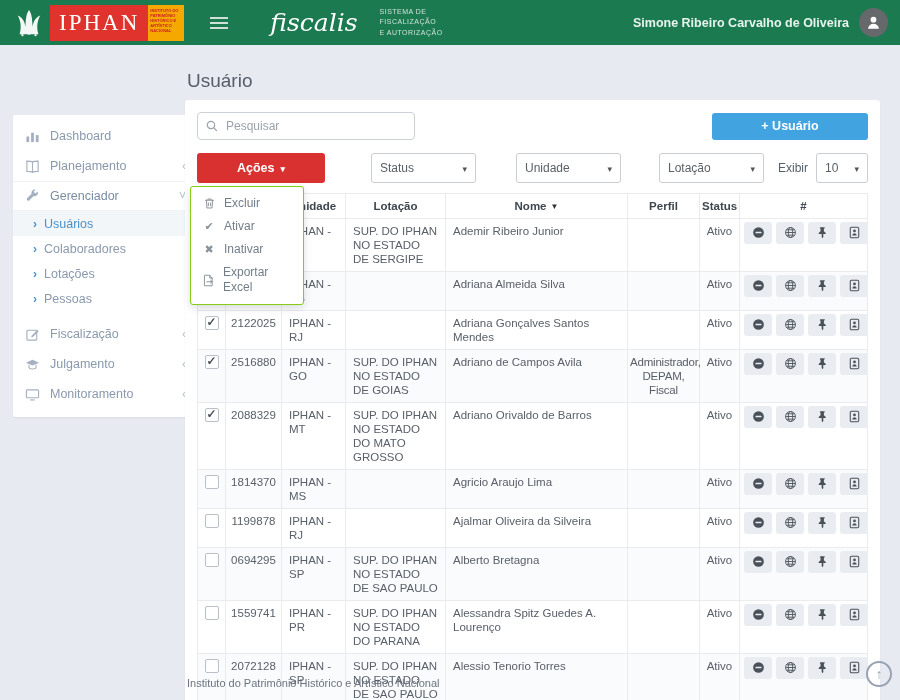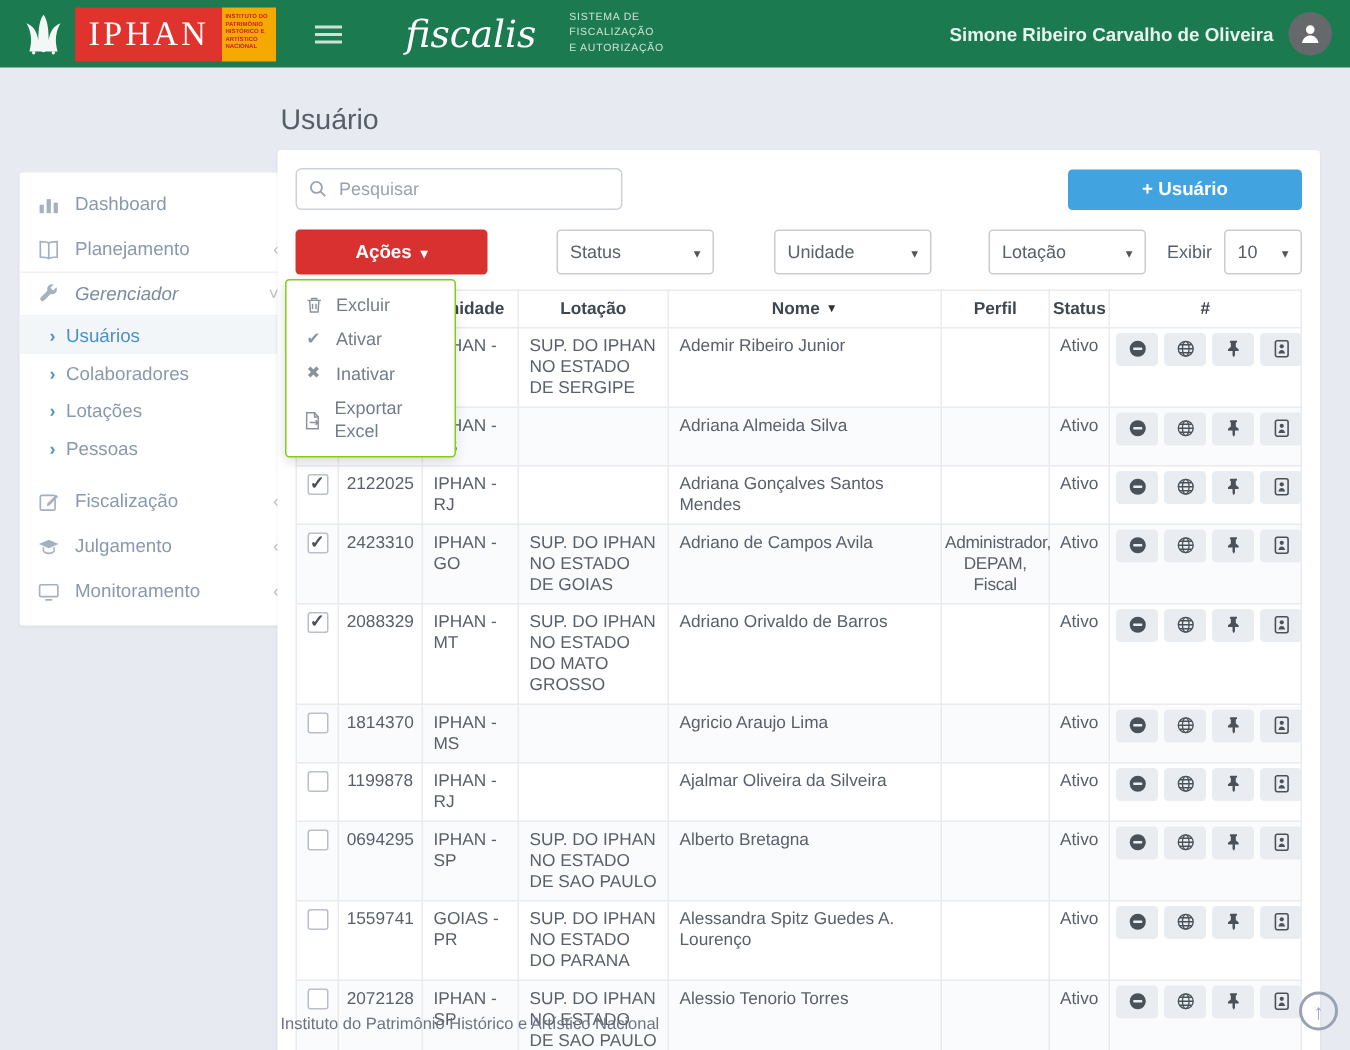--- a/index.html
+++ b/index.html
@@ -23,21 +23,21 @@
   
   .page-title { position:absolute; left:187px; top:70px; font-size:19px; color:#565e67; }
   .page-footer { position:absolute; left:187px; top:677px; font-size:11px; color:#6b7480; }
   .scroll-top { position:absolute; right:8px; top:661px; width:26px; height:26px; border:2px solid #99a2b2; border-radius:50%; color:#99a2b2; display:flex; align-items:center; justify-content:center; font-size:14px; cursor:pointer; background:transparent; }
 
   
   .sidebar { position:absolute; left:13px; top:115px; width:185px; background:#fff; border-radius:2px; box-shadow:0 1px 2px rgba(0,0,0,.06); padding:6px 0 8px; font-size:12.5px; }
   .side-item { height:30px; display:flex; align-items:center; padding:0 12px; color:#8a99ad; gap:9px; cursor:pointer; }
   .side-item .s-icon { width:16px; display:flex; color:#a5b0c0; }
   .side-chevron { margin-left:auto; color:#b9c2ce; font-size:12px; }
-  .side-item.gerenciador { border-top:1px solid #f0f2f5; border-bottom:1px solid #f0f2f5; color:#7b8ca1;font-style:italic; }
+  .side-item.gerenciador { border-top:1px solid #f0f2f5; border-bottom:1px solid #f0f2f5; color:#7b8ca1; }
   .side-item.group-gap { margin-top:8px; }
   .sub-item { height:25px; display:flex; align-items:center; padding:0 10px 0 20px; color:#8a99ad; gap:7px; cursor:pointer; }
   .sub-chevron::before { content:"\203A"; }
   .sub-chevron { color:#4a90c9; font-weight:bold; font-size:12px; line-height:1; }
   .sub-item.active { background:#f3f6f9; color:#4a90c9; }
 
   
   .card { position:absolute; left:185px; top:100px; width:695px; background:#fff; border-radius:3px; box-shadow:0 1px 2px rgba(0,0,0,.06); padding:12px 12px 8px; }
   .row1 { display:flex; justify-content:space-between; align-items:center; }
   .search-wrap { position:relative; }
@@ -352,21 +352,21 @@
                 </svg></button><button class="act-btn"><svg viewBox="0 0 16 16" width="13" height="13" fill="#4a5158">
                   <path d="M5.3 1.5h5.4v1.2l-1 .6v3.3l2.3 1.9v1.3H9v3.6L8 15l-1-1.6V9.8H3.3V8.5l2.3-1.9V3.3l-1-.6z"></path>
                 </svg></button><button class="act-btn"><svg viewBox="0 0 16 16" width="13" height="13">
                   <rect x="2.8" y="1.5" width="10.4" height="13" rx="1.5" fill="none" stroke="#4a5158" stroke-width="1.3"></rect>
                   <circle cx="8" cy="6" r="1.7" fill="#4a5158"></circle>
                   <path d="M5.2 11.8c.5-1.9 1.6-2.8 2.8-2.8s2.3.9 2.8 2.8z" fill="#4a5158"></path>
                 </svg></button></td>
           </tr>
           <tr>
             <td class="cb-cell"><input type="checkbox" checked="" style=""></td>
-            <td class="td-c">2423310</td>
+            <td class="td-c">2516880</td>
             <td>IPHAN - GO</td>
             <td>SUP. DO IPHAN NO ESTADO DE GOIAS</td>
             <td>Adriano de Campos Avila</td>
             <td class="td-c td-perfil">Administrador, DEPAM, Fiscal</td>
             <td class="td-c">Ativo</td>
             <td class="actions-cell"><button class="act-btn"><svg viewBox="0 0 16 16" width="13" height="13">
                   <circle cx="8" cy="8" r="6.6" fill="#4a5158"></circle>
                   <rect x="4.3" y="7" width="7.4" height="2" rx=".5" fill="#e9edf2"></rect>
                 </svg></button><button class="act-btn"><svg viewBox="0 0 16 16" width="13" height="13" fill="none" stroke="#4a5158" stroke-width="1.1">
                   <circle cx="8" cy="8" r="6.1"></circle>
@@ -468,21 +468,21 @@
                   <path d="M5.3 1.5h5.4v1.2l-1 .6v3.3l2.3 1.9v1.3H9v3.6L8 15l-1-1.6V9.8H3.3V8.5l2.3-1.9V3.3l-1-.6z"></path>
                 </svg></button><button class="act-btn"><svg viewBox="0 0 16 16" width="13" height="13">
                   <rect x="2.8" y="1.5" width="10.4" height="13" rx="1.5" fill="none" stroke="#4a5158" stroke-width="1.3"></rect>
                   <circle cx="8" cy="6" r="1.7" fill="#4a5158"></circle>
                   <path d="M5.2 11.8c.5-1.9 1.6-2.8 2.8-2.8s2.3.9 2.8 2.8z" fill="#4a5158"></path>
                 </svg></button></td>
           </tr>
           <tr>
             <td class="cb-cell"><input type="checkbox" style=""></td>
             <td class="td-c">1559741</td>
-            <td>GOIAS - PR</td>
+            <td>IPHAN - PR</td>
             <td>SUP. DO IPHAN NO ESTADO DO PARANA</td>
             <td>Alessandra Spitz Guedes A. Lourenço</td>
             <td class="td-c td-perfil"></td>
             <td class="td-c">Ativo</td>
             <td class="actions-cell"><button class="act-btn"><svg viewBox="0 0 16 16" width="13" height="13">
                   <circle cx="8" cy="8" r="6.6" fill="#4a5158"></circle>
                   <rect x="4.3" y="7" width="7.4" height="2" rx=".5" fill="#e9edf2"></rect>
                 </svg></button><button class="act-btn"><svg viewBox="0 0 16 16" width="13" height="13" fill="none" stroke="#4a5158" stroke-width="1.1">
                   <circle cx="8" cy="8" r="6.1"></circle>
                   <ellipse cx="8" cy="8" rx="2.7" ry="6.1"></ellipse>

